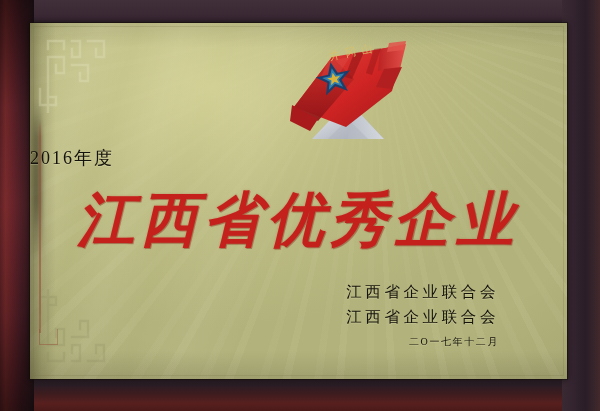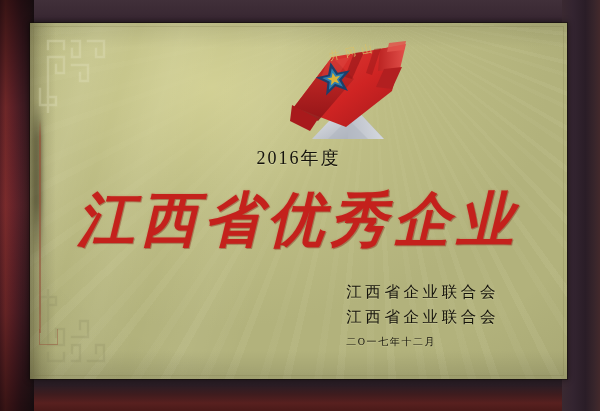--- a/index.html
+++ b/index.html
@@ -274,21 +274,20 @@
     width: 130px;
     height: 112px;
   }
   .emblem svg { display: block; }
 
   
   .year-line {
     position: absolute;
     left: 0; right: 0;
     top: 123px;
-    text-align: center;
     color: #14120c;
     font-size: 18px;
     letter-spacing: 2px;
     font-family: "Liberation Serif", "DejaVu Serif", serif;
     text-shadow: 0 1px 0 rgba(255,255,220,0.22);
   }
 
   
   .main-title {
     position: absolute;
@@ -307,21 +306,21 @@
       0 0 2px rgba(180,40,28,0.35);
     transform: scale(1.02, 1.06);
     white-space: nowrap;
   }
 
   
   .issuer {
     position: absolute;
     right: 68px;
     top: 256px;
-    text-align: left;
+    text-align: right;
     color: #15130c;
     font-family: "Liberation Serif", "DejaVu Serif", serif;
     text-shadow: 0 1px 0 rgba(255,255,220,0.20);
   }
   .issuer-line {
     font-size: 15.5px;
     letter-spacing: 3.6px;
     line-height: 1.62;
     white-space: nowrap;
   }

